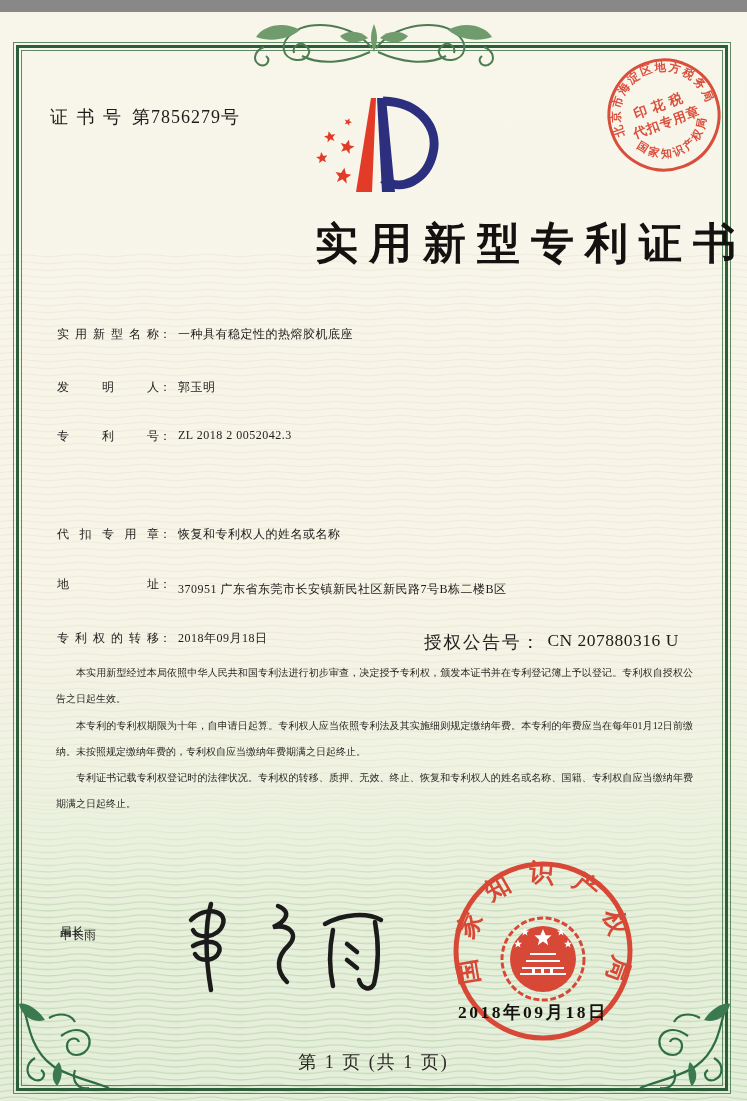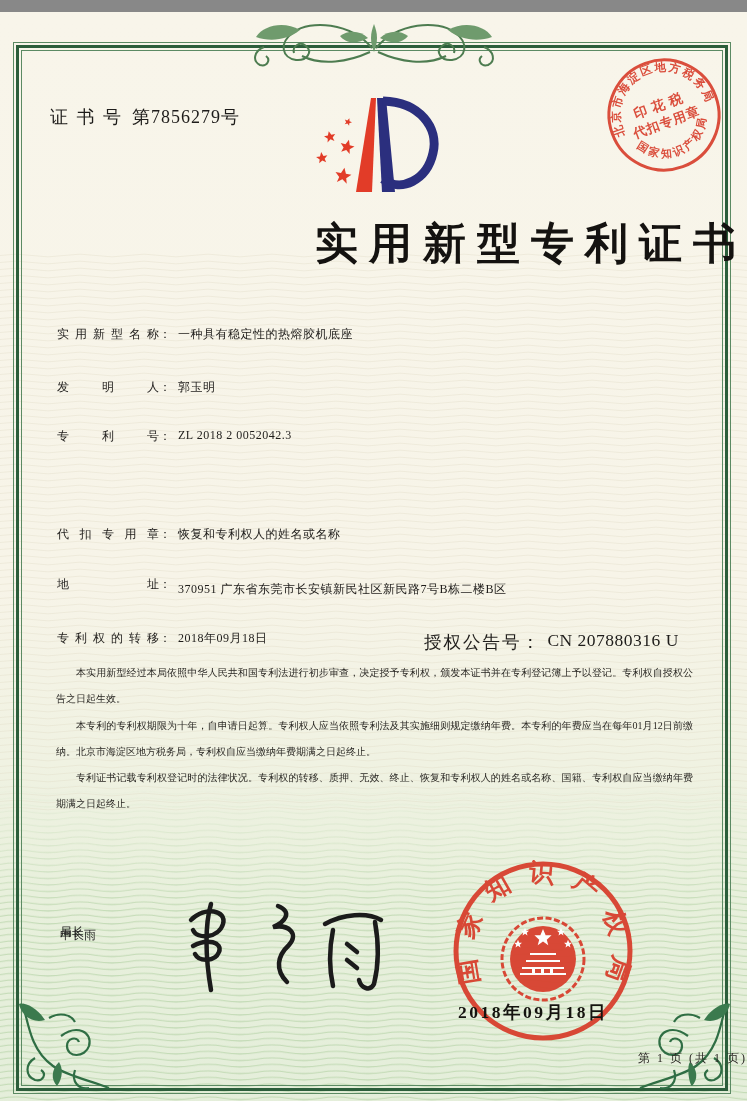--- a/index.html
+++ b/index.html
@@ -33,21 +33,21 @@
   .fvalue.addr{width:532px;line-height:26px;}
   .grant-no{position:absolute;left:424px;top:618px;font-size:17.5px;text-align:center;}
   .grant-no .glabel{letter-spacing:2px;}
   .body-text{position:absolute;left:56px;right:54px;top:648px;font-size:10px;line-height:26.3px;text-align:justify;color:#2a2824;}
   .body-text p{margin:0;text-indent:2em;}
   .signer{position:absolute;left:60px;font-size:12px;color:#222;}
   .s1{top:912px;} .s2{top:915px;}
   .signature{position:absolute;left:175px;top:878px;}
   .big-seal{position:absolute;left:452px;top:848px;opacity:.95;}
   .seal-date{position:absolute;left:458px;top:988px;font-size:17.5px;letter-spacing:2.5px;color:#15130f;font-weight:600;}
-  .footer{position:absolute;left:0;right:0;top:1038px;text-align:right;font-size:12px;letter-spacing:2px;color:#2a2824;}
+  .footer{position:absolute;left:0;right:0;top:1038px;text-align:center;font-size:18px;letter-spacing:2px;color:#2a2824;}
 </style>
 </head>
 <body>
 
 <div class="page">
 
   <svg class="texture" width="747" height="560">
     <defs>
       <pattern id="wv1" width="64" height="7" patternUnits="userSpaceOnUse">
         <path d="M0 3.5 Q16 .8 32 3.5 T64 3.5" fill="none" stroke="#ded8c2" stroke-width="1"></path>
@@ -179,21 +179,21 @@
     <span class="flabel">专利权的转移</span><span class="fcolon">：</span>
     <span class="fvalue">2018年09月18日</span>
   </div>
   <div class="grant-no">
     <span class="glabel">授权公告号</span><span>：</span>
     <span class="fvalue">CN 207880316 U</span>
   </div>
 
   <div class="body-text">
     <p>本实用新型经过本局依照中华人民共和国专利法进行初步审查，决定授予专利权，颁发本证书并在专利登记簿上予以登记。专利权自授权公告之日起生效。</p>
-    <p>本专利的专利权期限为十年，自申请日起算。专利权人应当依照专利法及其实施细则规定缴纳年费。本专利的年费应当在每年01月12日前缴纳。北京市海淀区地方税务局，专利权自应当缴纳年费期满之日起终止。</p>
+    <p>本专利的专利权期限为十年，自申请日起算。专利权人应当依照专利法及其实施细则规定缴纳年费。本专利的年费应当在每年01月12日前缴纳。未按照规定缴纳年费的，专利权自应当缴纳年费期满之日起终止。</p>
     <p>专利证书记载专利权登记时的法律状况。专利权的转移、质押、无效、终止、恢复和专利权人的姓名或名称、国籍、专利权自应当缴纳年费期满之日起终止。</p>
   </div>
 
   <div class="signer s1">局长</div>
   <div class="signer s2">申长雨</div>
 
   <svg class="signature" width="230" height="110" viewBox="0 0 230 110">
     <g stroke="#1b1b1b" stroke-width="4.5" fill="none" stroke-linecap="round">
       <path d="M36,14 C30,34 30,66 36,100"></path>
       <path d="M16,30 C30,16 52,20 48,34 C44,48 22,50 18,40"></path>

